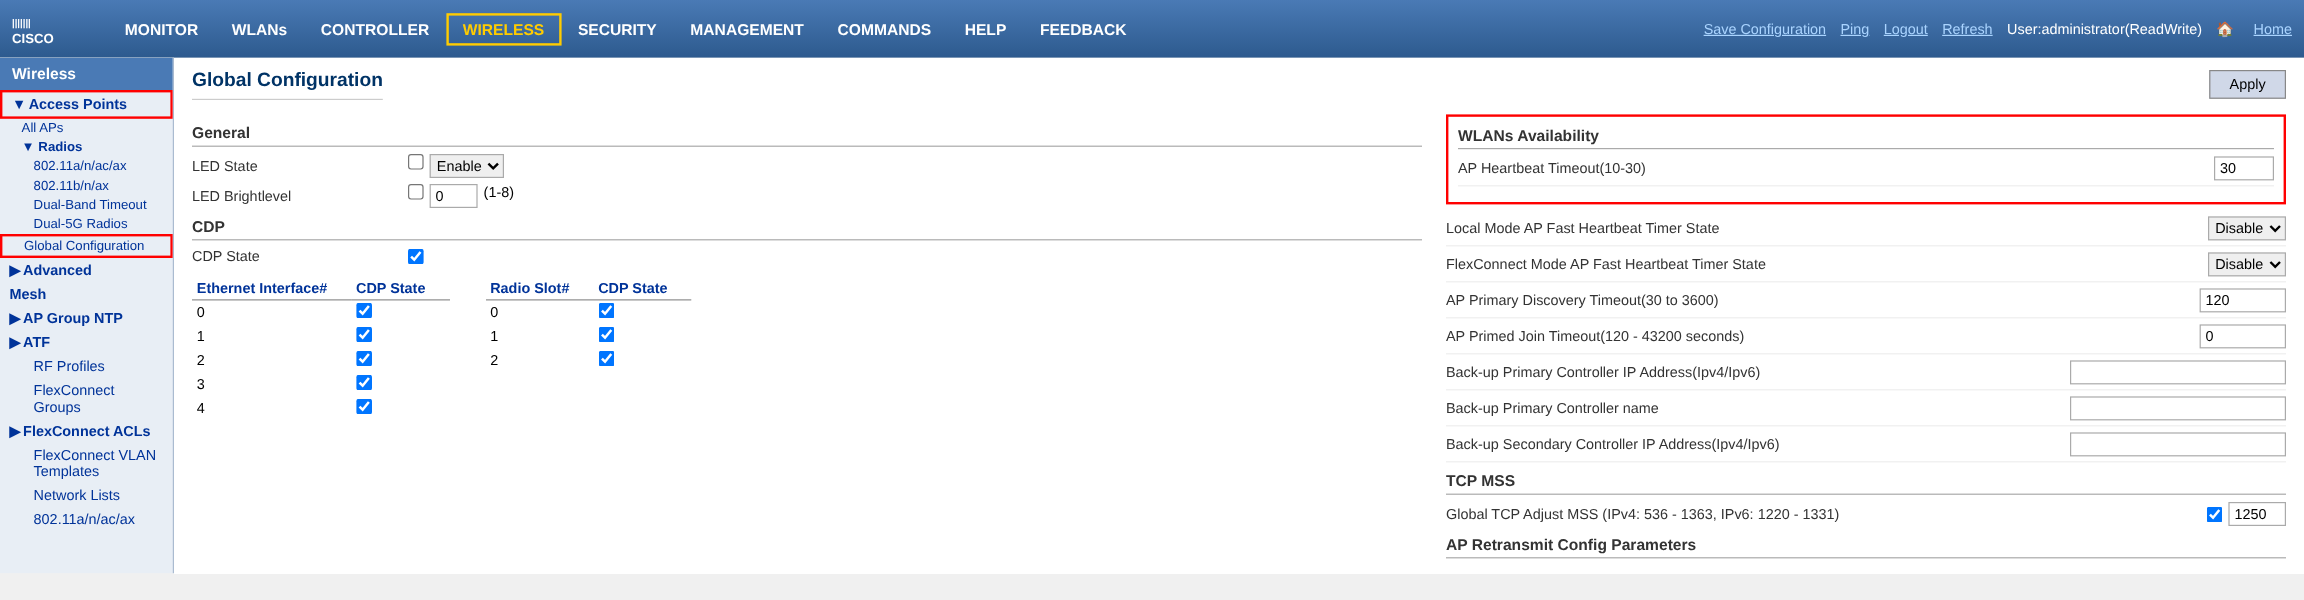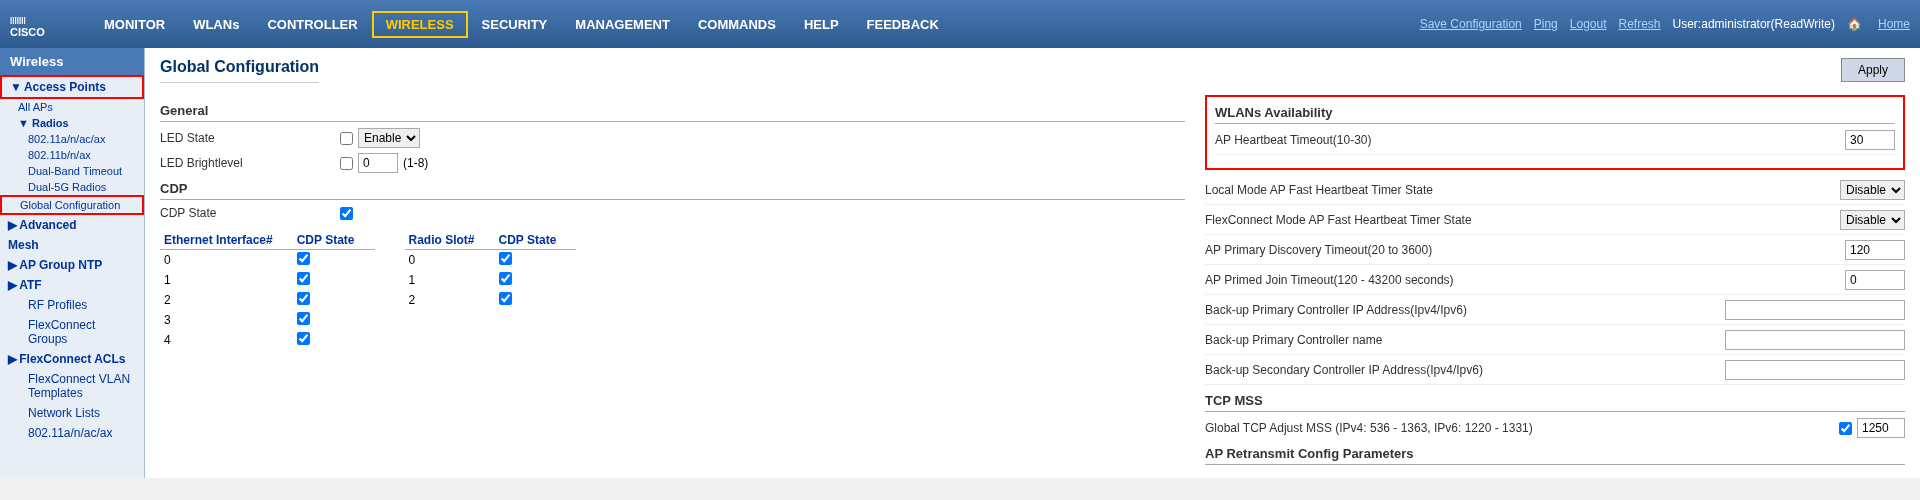--- a/index.html
+++ b/index.html
@@ -152,21 +152,21 @@
       margin-bottom: 5px;
       font-size: 12px;
     }
     .form-label {
       width: 180px;
       flex-shrink: 0;
       color: #333;
     }
     .form-control {
       display: flex;
-      align-items: center;
+      align-items: flex-start;
       gap: 5px;
     }
     input[type="text"], input[type="number"] {
       border: 1px solid #aaa;
       padding: 2px 4px;
       font-size: 12px;
     }
     input[type="checkbox"] { cursor: pointer; }
     select {
       border: 1px solid #aaa;
@@ -224,21 +224,21 @@
       align-items: center;
       gap: 4px;
     }
     .right-input {
       width: 180px;
       border: 1px solid #aaa;
       padding: 2px 4px;
       font-size: 12px;
     }
     .right-input-sm {
-      width: 60px;
+      width: 72px;
       border: 1px solid #aaa;
       padding: 2px 4px;
       font-size: 12px;
     }
 
     
     .tcp-row {
       display: flex;
       align-items: center;
       margin-bottom: 5px;
@@ -453,21 +453,21 @@
           <div class="right-label">FlexConnect Mode AP Fast Heartbeat Timer State</div>
           <div class="right-control">
             <select>
               <option>Disable</option>
               <option>Enable</option>
             </select>
           </div>
         </div>
 
         <div class="right-form-row">
-          <div class="right-label">AP Primary Discovery Timeout(20 to 3600)</div>
+          <div class="right-label">AP Primary Discovery Timeout(30 to 3600)</div>
           <div class="right-control">
             <input type="text" class="right-input-sm" value="120" style="">
           </div>
         </div>
 
         <div class="right-form-row">
           <div class="right-label">AP Primed Join Timeout(120 - 43200 seconds)</div>
           <div class="right-control">
             <input type="text" class="right-input-sm" value="0" style="">
           </div>

